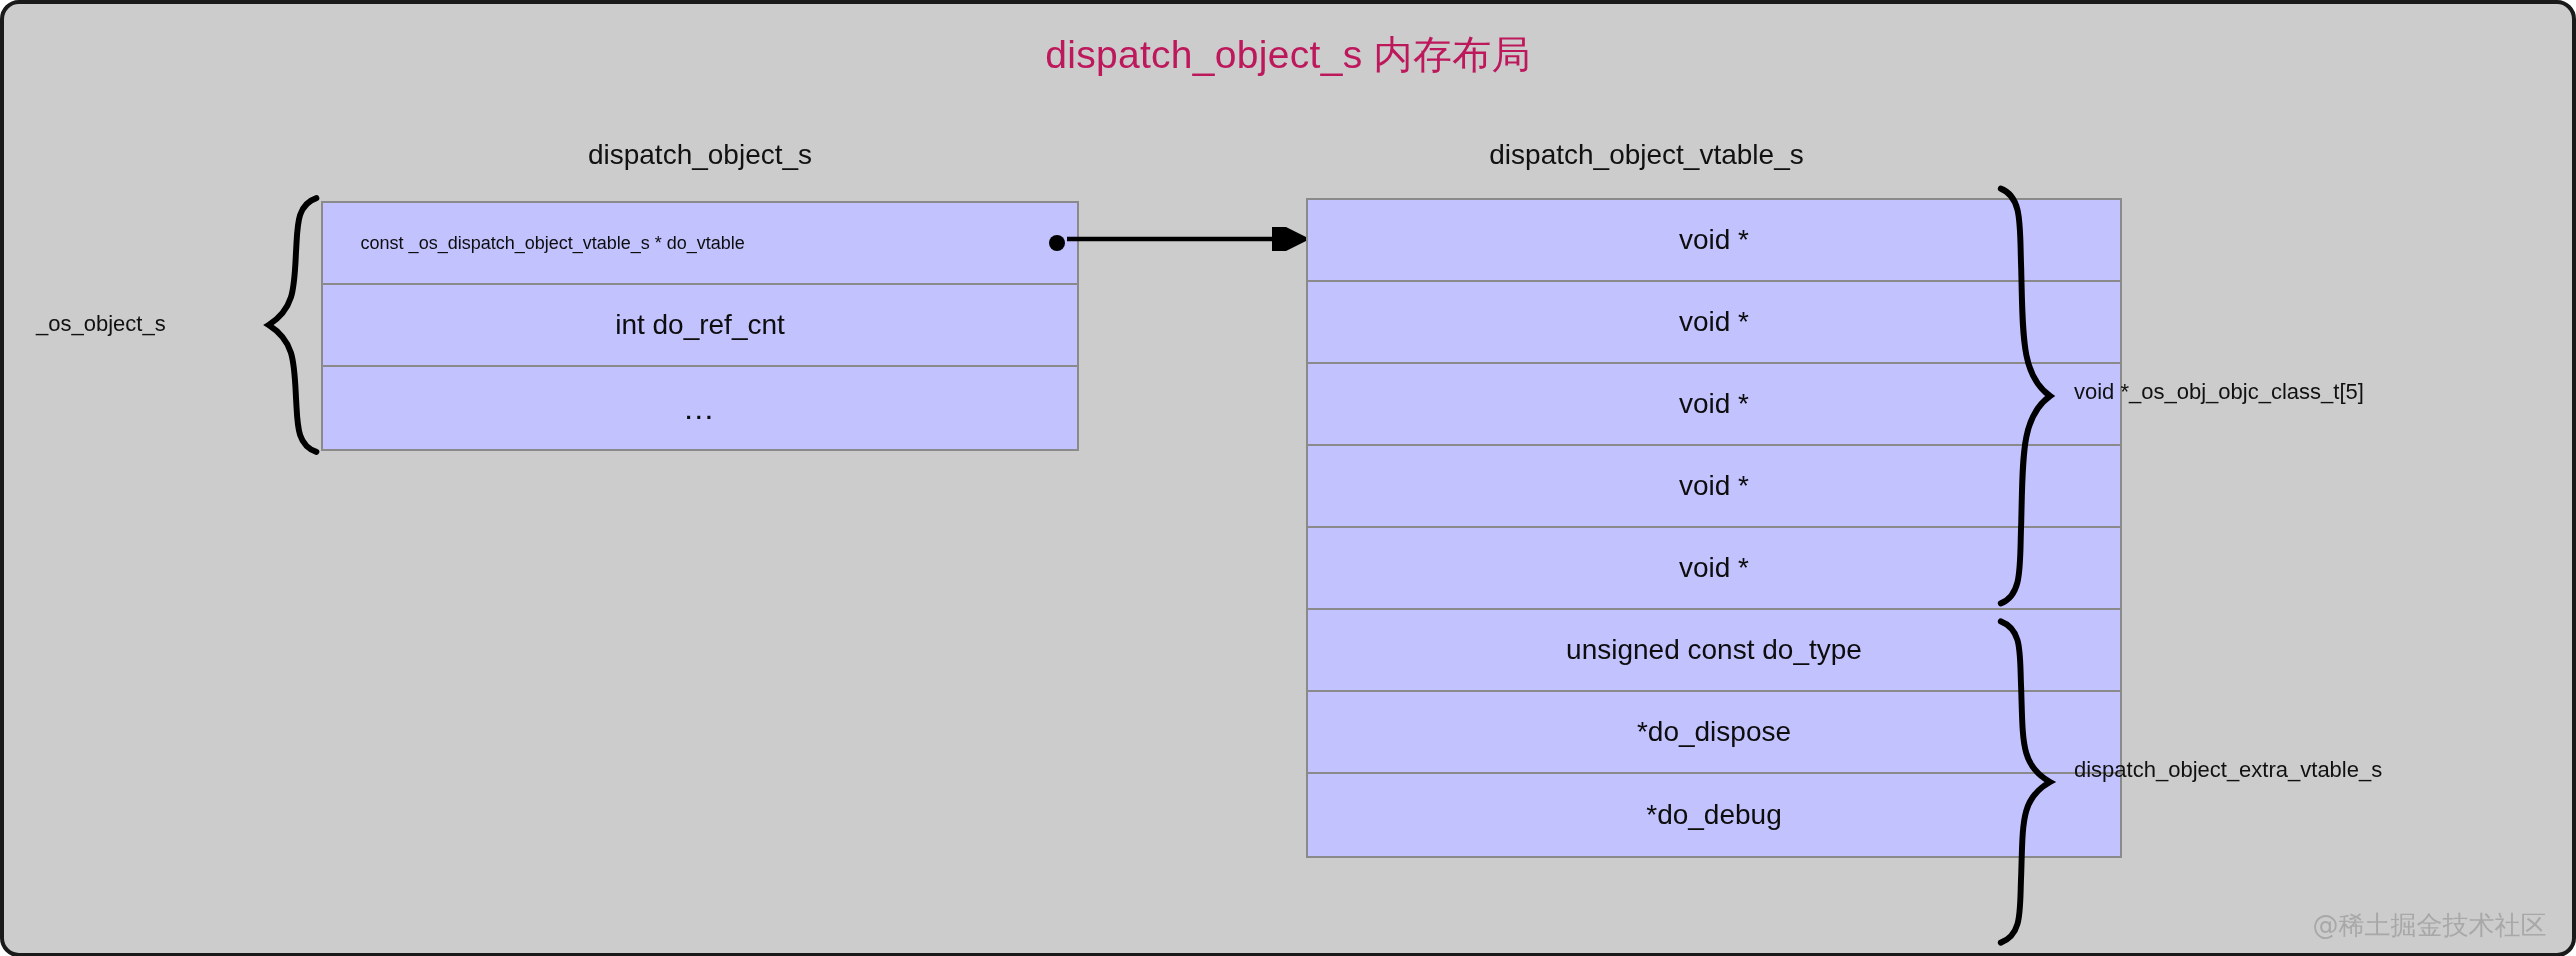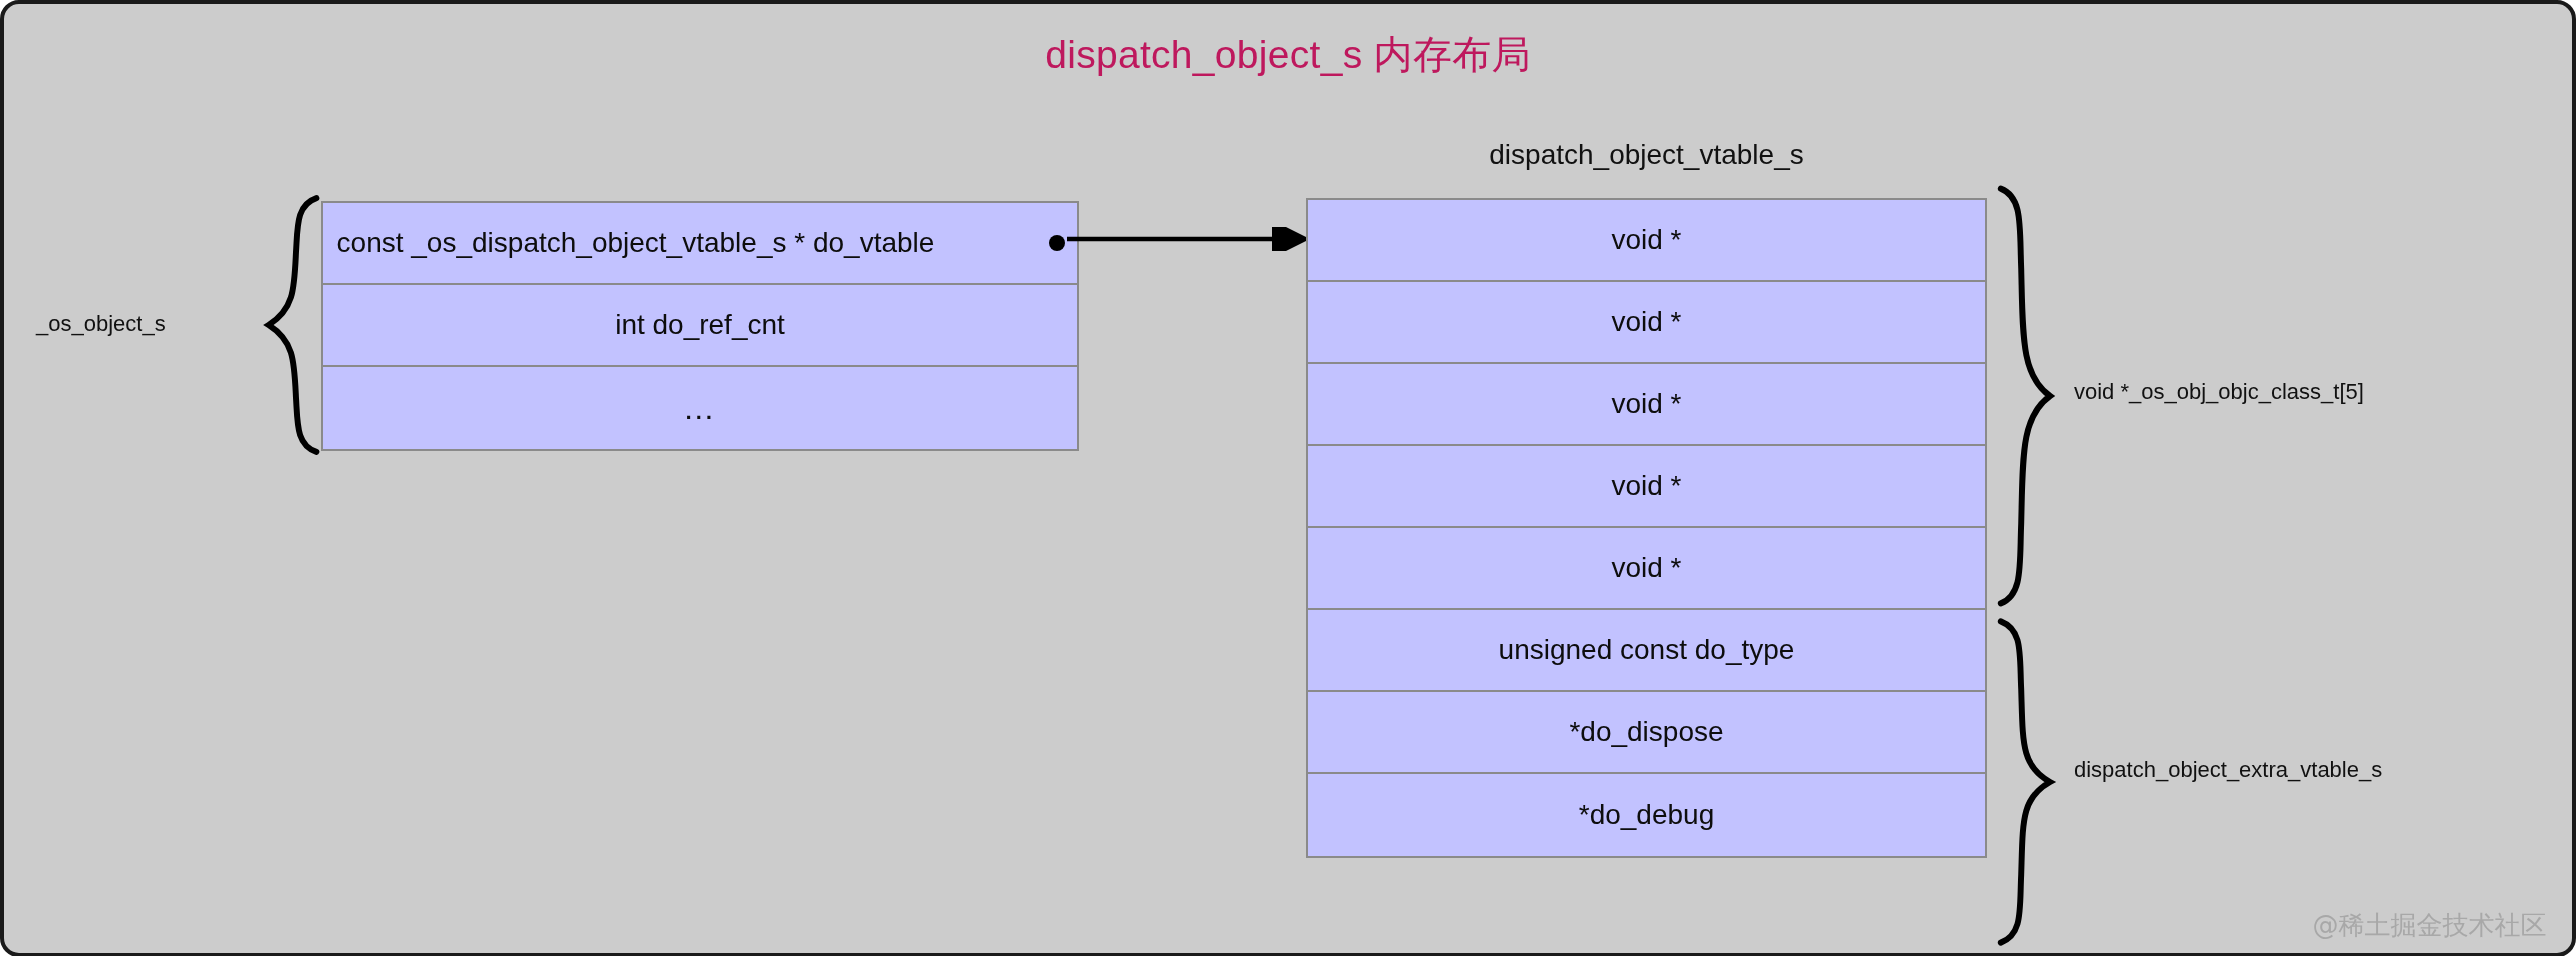--- a/index.html
+++ b/index.html
@@ -47,21 +47,21 @@
   #header-right { left: 1302px; width: 681px;  top: 135px; }
 
   
   .struct-table {
     position: absolute;
     border: 2.6px solid #8a8a8a;
     box-sizing: border-box;
     background: #c2c2ff;
   }
   #table-left  { left: 317px;  top: 197px;  width: 758px; }
-  #table-right { left: 1302px; top: 194px;  width: 681px; }
+  #table-right { left: 1302px; top: 194px;  width: 816px; }
 
   .struct-row {
     position: relative;
     height: 82px;
     border-bottom: 2.6px solid #8a8a8a;
     background: #c2c2ff;
     display: flex;
     align-items: center;
     justify-content: center;
     box-sizing: border-box;
@@ -70,21 +70,21 @@
   .struct-row .cell-text {
     font-size: 28px;
     color: #0d0d0d;
     white-space: nowrap;
     line-height: 1;
   }
   .struct-row.ellipsis .cell-text { font-size: 32px; letter-spacing: 2.6px; }
 
   
   #row-vtable { justify-content: flex-start; padding-left: 13.6px; }
-  #row-vtable .cell-text { font-size: 28px; }
+  #row-vtable .cell-text { font-size: 18px; margin-left: 24px; }
 
   .pointer-dot {
     position: absolute;
     right: 12px;
     top: 50%;
     transform: translateY(-50%);
     width: 16px;
     height: 16px;
     border-radius: 50%;
     background: #000000;
@@ -127,20 +127,21 @@
     font-family: "DejaVu Sans", sans-serif;
   }
 </style>
 </head>
 <body>
 
 <div id="canvas">
 
   <div id="diagram-title">dispatch_object_s 内存布局</div>
 
+  <div class="col-header" id="header-left">dispatch_object_s</div>
 
   <div class="struct-table" id="table-left">
     <div class="struct-row" id="row-vtable">
       <span class="cell-text">const _os_dispatch_object_vtable_s * do_vtable</span>
       <span class="pointer-dot"></span>
     </div>
     <div class="struct-row">
       <span class="cell-text">int do_ref_cnt</span>
     </div>
     <div class="struct-row ellipsis">

